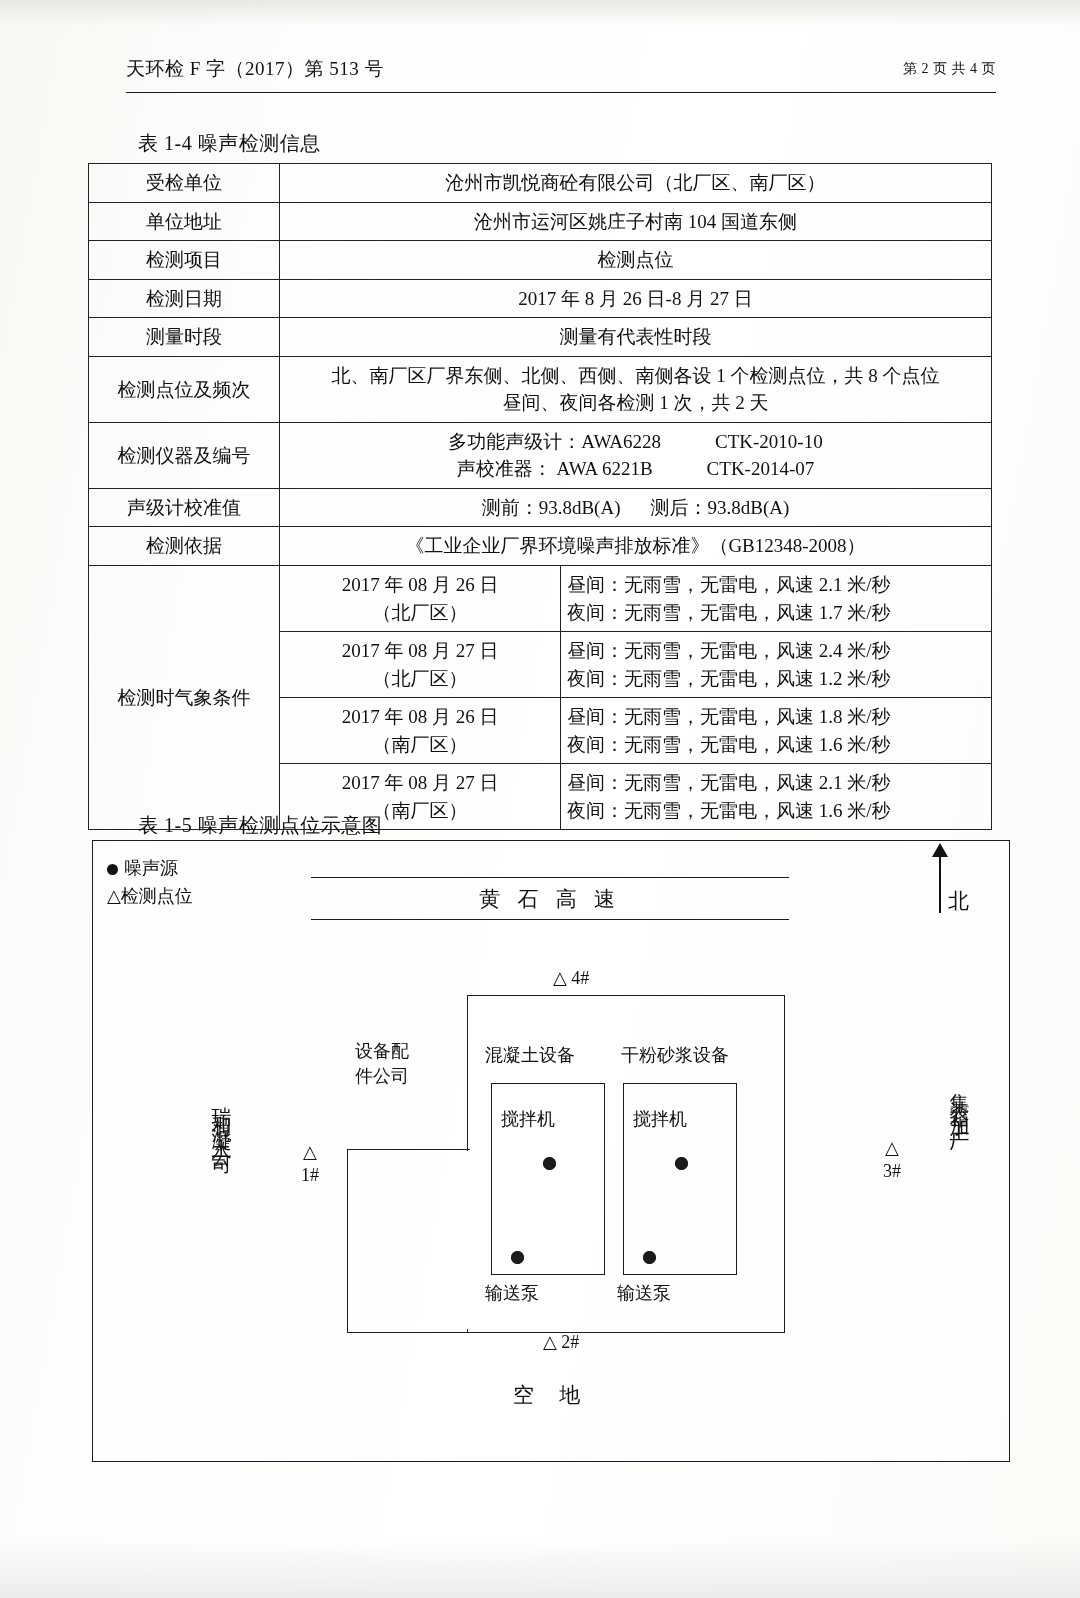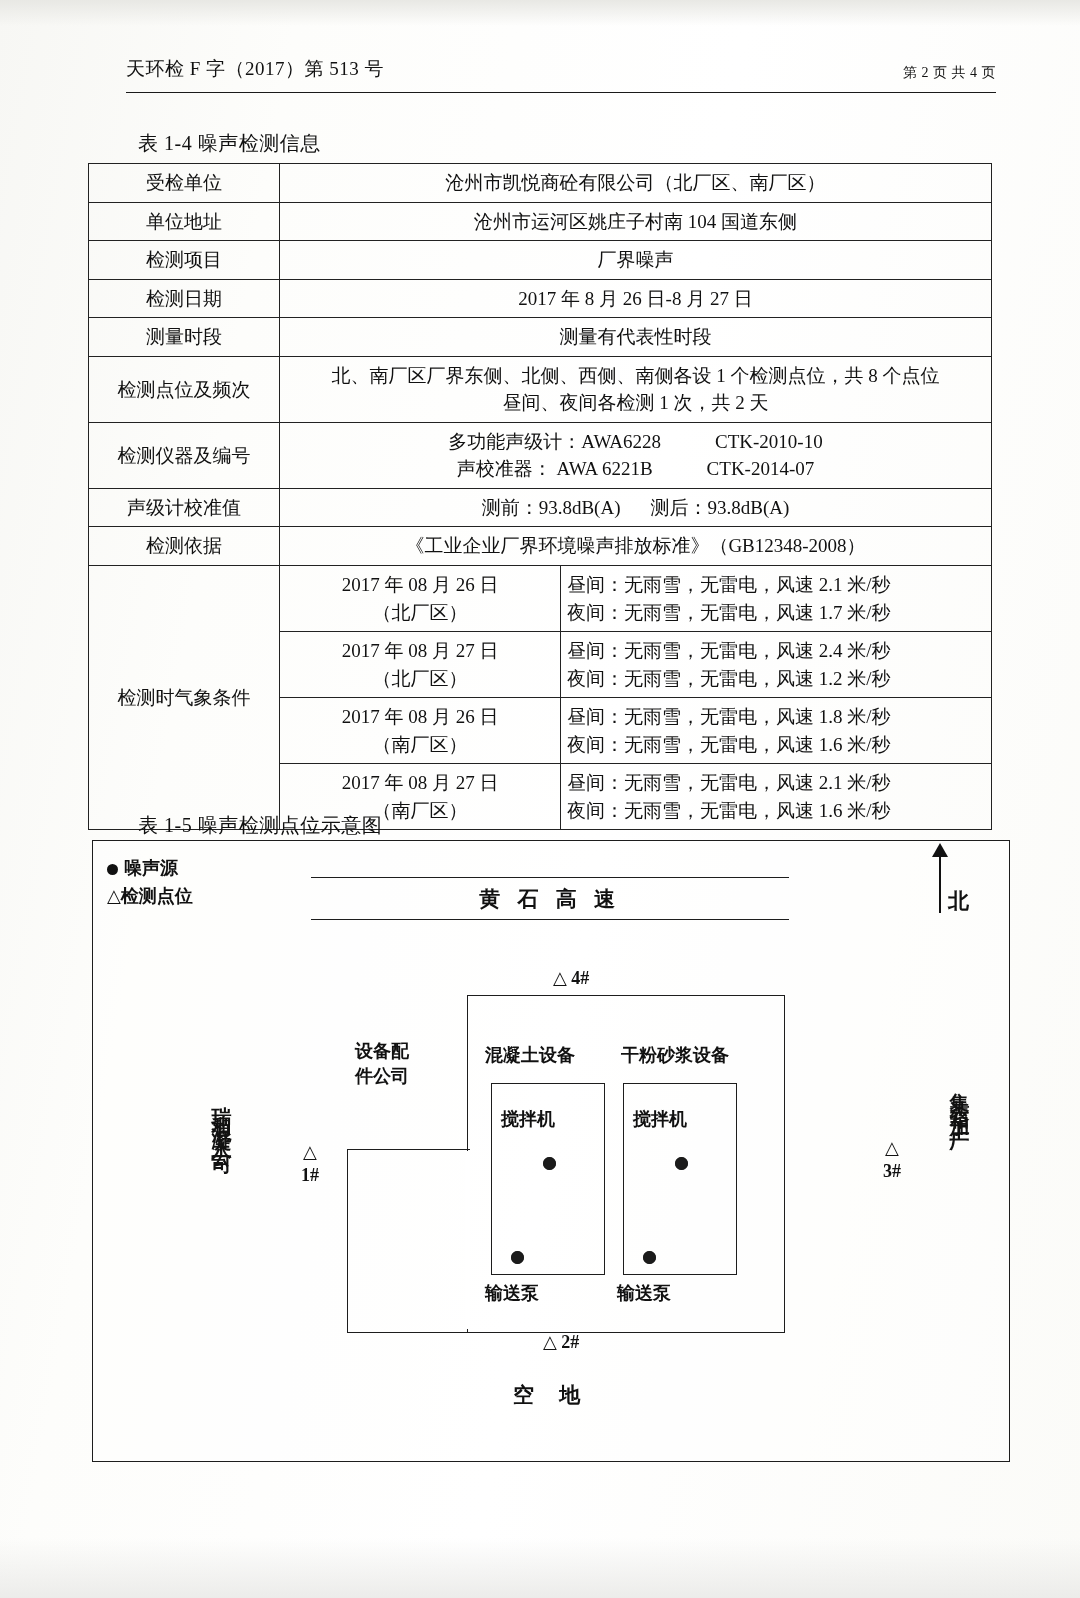--- a/index.html
+++ b/index.html
@@ -37,21 +37,21 @@
   }
 
   
   .hdr {
     position: absolute;
     top: 56px;
     left: 126px;
     right: 84px;
     display: flex;
     justify-content: space-between;
-    align-items: flex-end;
+    align-items: center;
     font-size: 19px;
     letter-spacing: 0.5px;
   }
   .hdr-right { font-size: 14px; }
   .hdr-rule {
     position: absolute;
     top: 92px;
     left: 126px;
     right: 84px;
     border-bottom: 1.6px solid #1a1a1a;
@@ -97,21 +97,21 @@
 
   .diagram {
     position: absolute;
     top: 840px;
     left: 92px;
     width: 916px;
     height: 620px;
     border: 1.6px solid #1d1d1d;
     background: rgba(255,255,255,0.35);
   }
-  .d-abs { position: absolute; font-weight: bold; }
+  .d-abs { position: absolute; }
 
   .legend { top: 14px; left: 14px; font-size: 18px; line-height: 1.55; }
   .legend div { white-space: nowrap; }
   .dotsym {
     display: inline-block;
     width: 11px; height: 11px;
     border-radius: 50%;
     background: #111;
     margin-right: 6px;
     position: relative;
@@ -259,21 +259,21 @@
       <tr>
         <td class="lbl">受检单位</td>
         <td class="ctr" colspan="2">沧州市凯悦商砼有限公司（北厂区、南厂区）</td>
       </tr>
       <tr>
         <td class="lbl">单位地址</td>
         <td class="ctr" colspan="2">沧州市运河区姚庄子村南 104 国道东侧</td>
       </tr>
       <tr>
         <td class="lbl">检测项目</td>
-        <td class="ctr" colspan="2">厂界噪声</td>
+        <td class="ctr" colspan="2">检测点位</td>
       </tr>
       <tr>
         <td class="lbl">检测日期</td>
         <td class="ctr" colspan="2">2017 年 8 月 26 日-8 月 27 日</td>
       </tr>
       <tr>
         <td class="lbl">测量时段</td>
         <td class="ctr" colspan="2">测量有代表性时段</td>
       </tr>
       <tr>

